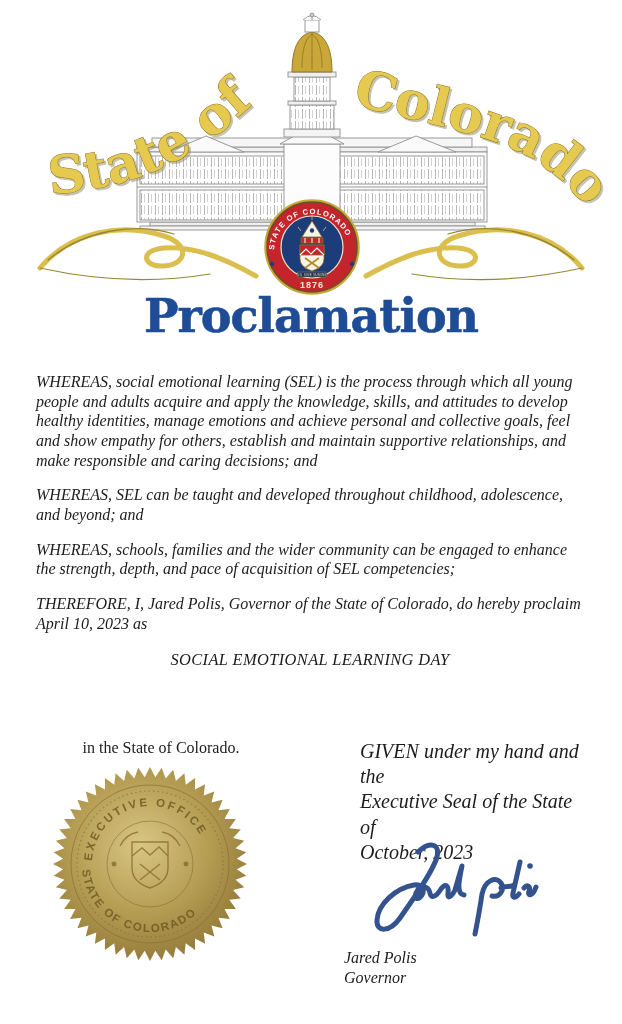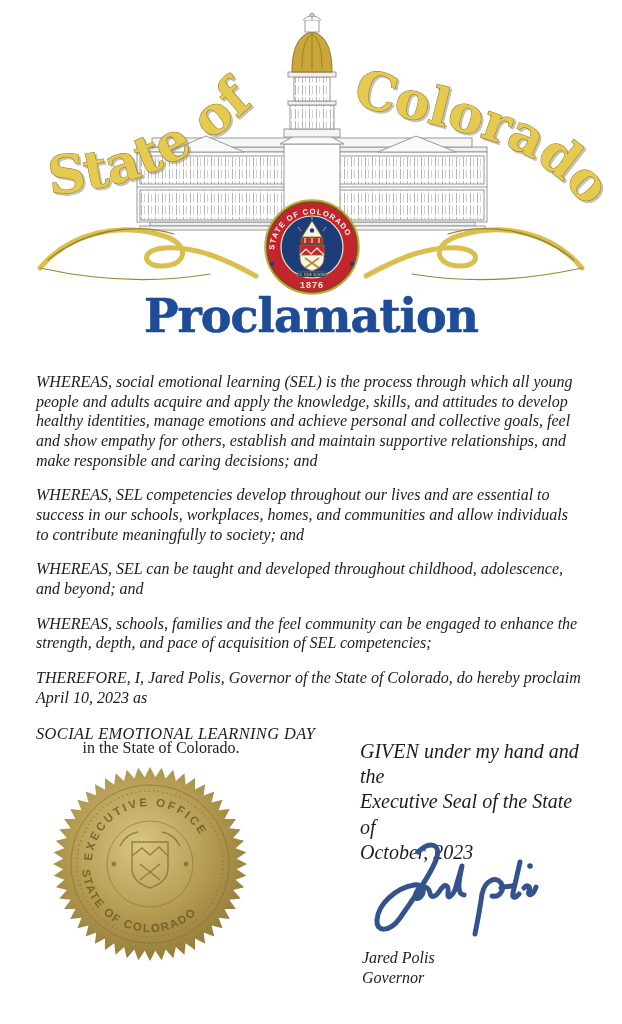--- a/index.html
+++ b/index.html
@@ -22,35 +22,35 @@
   .seal-ring-text{font-family:"Liberation Sans",sans-serif;font-weight:bold;font-size:7.6px;fill:#fff;letter-spacing:1.1px;}
   .seal-year{font-family:"Liberation Sans",sans-serif;font-weight:bold;font-size:9px;fill:#f3e9c9;letter-spacing:1px;}
   .seal-motto{font-family:"Liberation Sans",sans-serif;font-size:3px;fill:#e8dcae;letter-spacing:.3px;}
   .foil-text{font-family:"Liberation Sans",sans-serif;font-weight:bold;font-size:11.5px;fill:#6e5a24;letter-spacing:2.5px;opacity:.85;}
   .doc-body{
     position:absolute;left:36px;top:372px;width:548px;
     font-style:italic;font-size:16px;line-height:1.23;
   }
   .doc-body p{margin:0 0 15px 0;}
   .day-title{
-    font-style:italic;font-size:16.4px;
+    text-align:center;font-style:italic;font-size:16.4px;
     letter-spacing:.4px;margin-top:17px;white-space:nowrap;
   }
   .location-line{
     position:absolute;left:35px;top:739px;width:252px;
     text-align:center;font-size:16px;
   }
   .given-block{
     position:absolute;left:360px;top:739px;width:230px;
     font-style:italic;font-size:20px;line-height:1.26;
   }
   .foil-seal{position:absolute;left:50px;top:764px;}
   .signature-svg{position:absolute;left:354px;top:836px;}
   .signer-block{
-    position:absolute;left:362px;top:948px;
+    position:absolute;left:344px;top:948px;
     font-style:italic;font-size:16px;line-height:1.25;
   }
 </style>
 </head>
 <body>
 
 <div class="page">
 
   <svg class="header-art" width="622" height="350" viewBox="0 0 622 350">
     <defs>
@@ -141,23 +141,22 @@
     </text>
     <text class="arc-title">
       <textPath href="#arcColorado" startOffset="0">Colorado</textPath>
     </text>
 
     <text class="proclamation-word" x="311" y="332" text-anchor="middle">Proclamation</text>
   </svg>
 
   <main class="doc-body">
     <p>WHEREAS, social emotional learning (SEL) is the process through which all young people and adults acquire and apply the knowledge, skills, and attitudes to develop healthy identities, manage emotions and achieve personal and collective goals, feel and show empathy for others, establish and maintain supportive relationships, and make responsible and caring decisions; and</p>
-    <p>WHEREAS, SEL competencies develop throughout our lives and are essential to success in our schools, workplaces, homes, and communities and allow individuals to contribute meaningfully to society; and</p>
     <p>WHEREAS, SEL can be taught and developed throughout childhood, adolescence, and beyond; and</p>
-    <p>WHEREAS, schools, families and the feel community can be engaged to enhance the strength, depth, and pace of acquisition of SEL competencies;</p>
+    <p>WHEREAS, schools, families and the wider community can be engaged to enhance the strength, depth, and pace of acquisition of SEL competencies;</p>
     <p>THEREFORE, I, Jared Polis, Governor of the State of Colorado, do hereby proclaim April 10, 2023 as</p>
     <div class="day-title">SOCIAL EMOTIONAL LEARNING DAY</div>
   </main>
 
   <div class="location-line">in the State of Colorado.</div>
 
   <div class="given-block">
     <div>GIVEN under my hand and the</div>
     <div>Executive Seal of the State of</div>
     <div>October, 2023</div>

